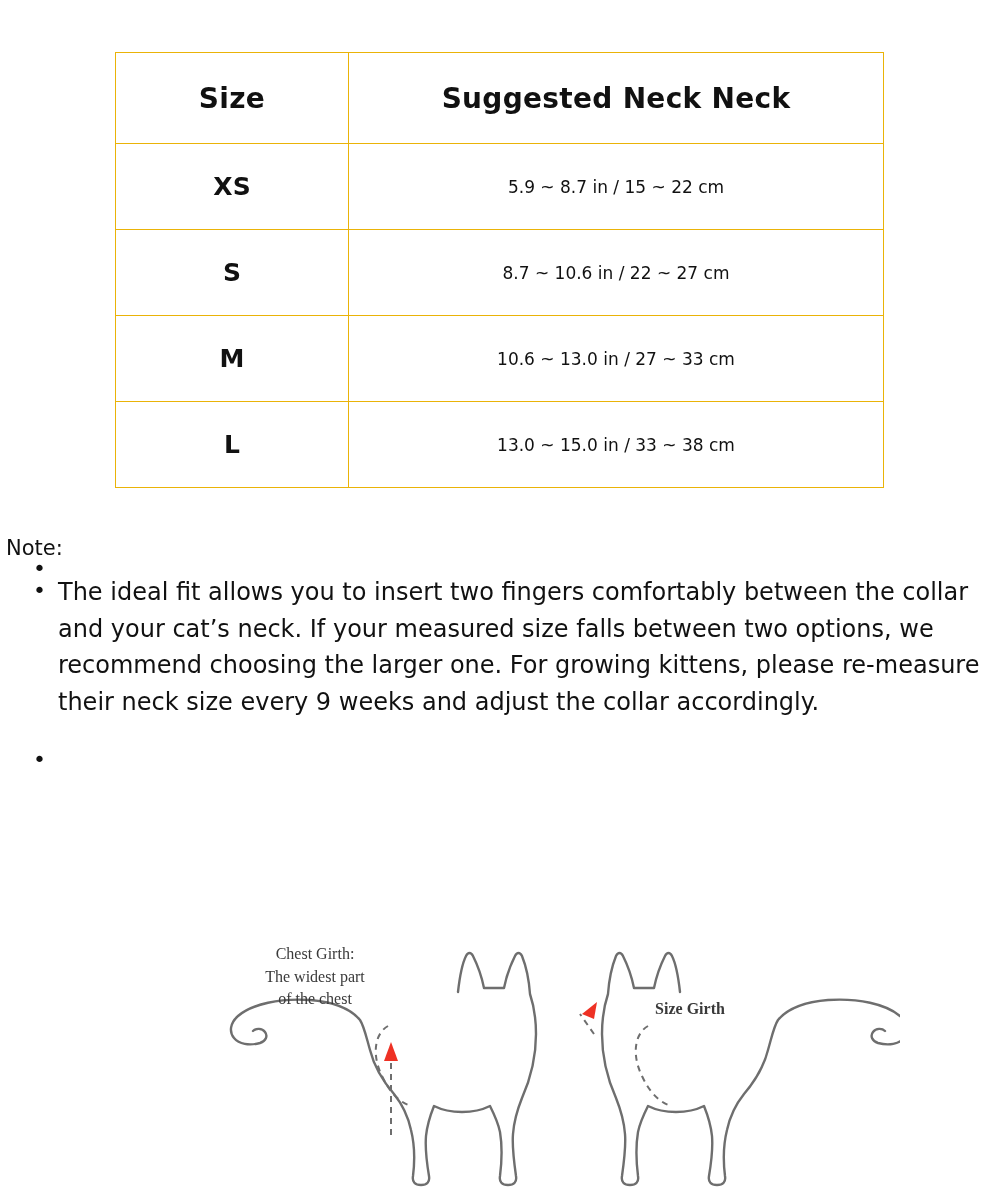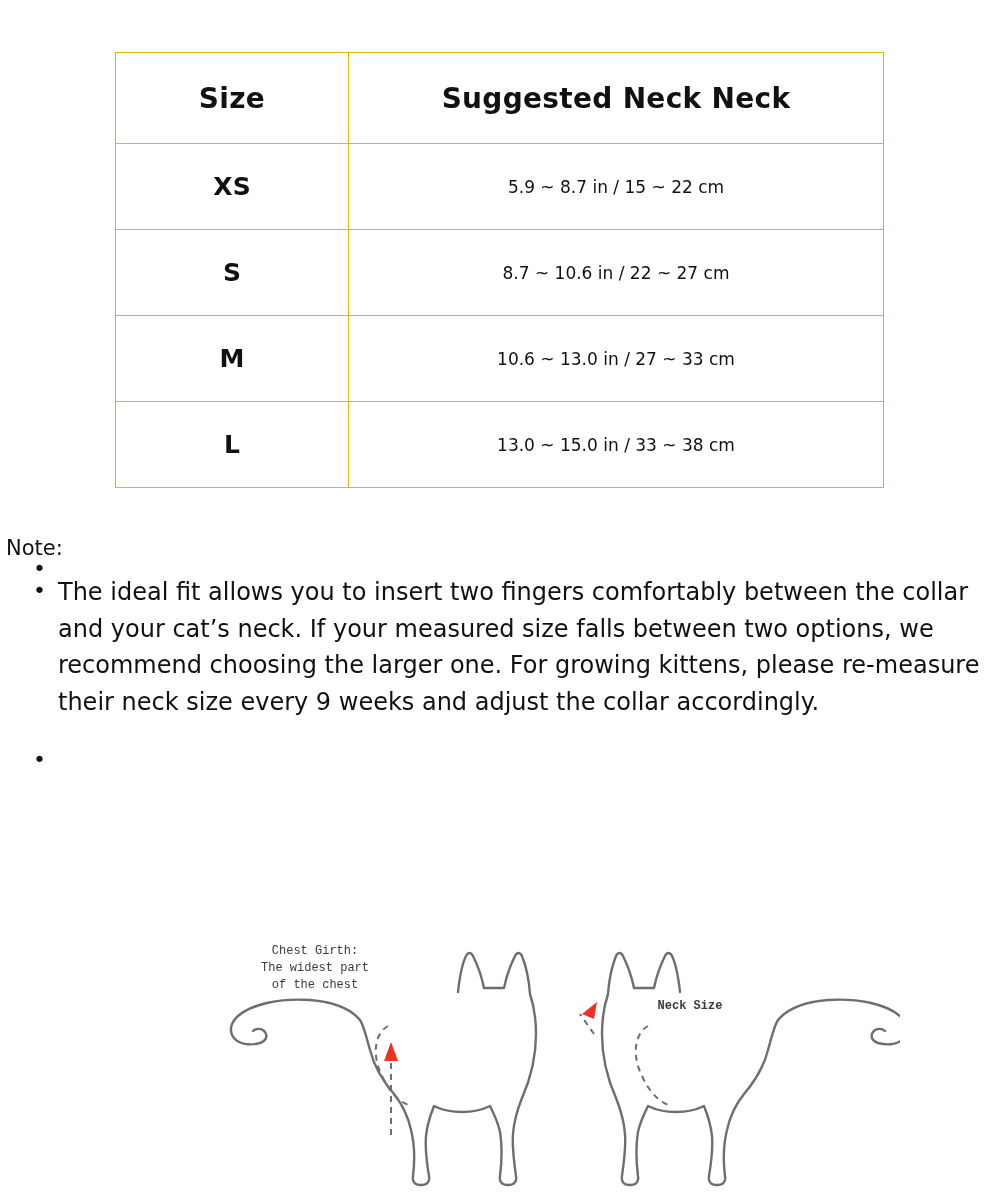--- a/index.html
+++ b/index.html
@@ -87,23 +87,23 @@
     position: absolute;
     left: 110px;
     top: 930px;
     width: 790px;
     height: 262px;
   }
   .diagram svg { display: block; }
 
   .lbl {
     position: absolute;
-    font-family: Liberation Mono, monospace;
+    font-family: Liberation Serif, serif;
     color: #3a3a3a;
-    font-size: 12px;
+    font-size: 16px;
     line-height: 1.42;
     text-align: center;
   }
   #chest-label { left: 110px; top: 13px; width: 190px; }
   #neck-label  { left: 495px; top: 68px; width: 170px; font-weight: bold; }
 </style>
 </head>
 <body>
 
 <table class="size-table">
@@ -153,21 +153,21 @@
 </ul>
 
 <div class="diagram">
 
   <div class="lbl" id="chest-label">
     <div class="bold">Chest Girth:</div>
     <div>The widest part</div>
     <div>of the chest</div>
   </div>
 
-  <div class="lbl" id="neck-label">Neck Size</div>
+  <div class="lbl" id="neck-label">Size Girth</div>
 
   <svg width="790" height="262" viewBox="0 0 790 262">
     <g fill="none" stroke="#6e6e6e" stroke-width="2.4" stroke-linecap="round" stroke-linejoin="round">
 
       <path d="
         M 348 62
         C 350 44 352 34 356 26
         C 358 22 361 22 363 26
         C 368 36 372 48 374 58
         L 394 58

